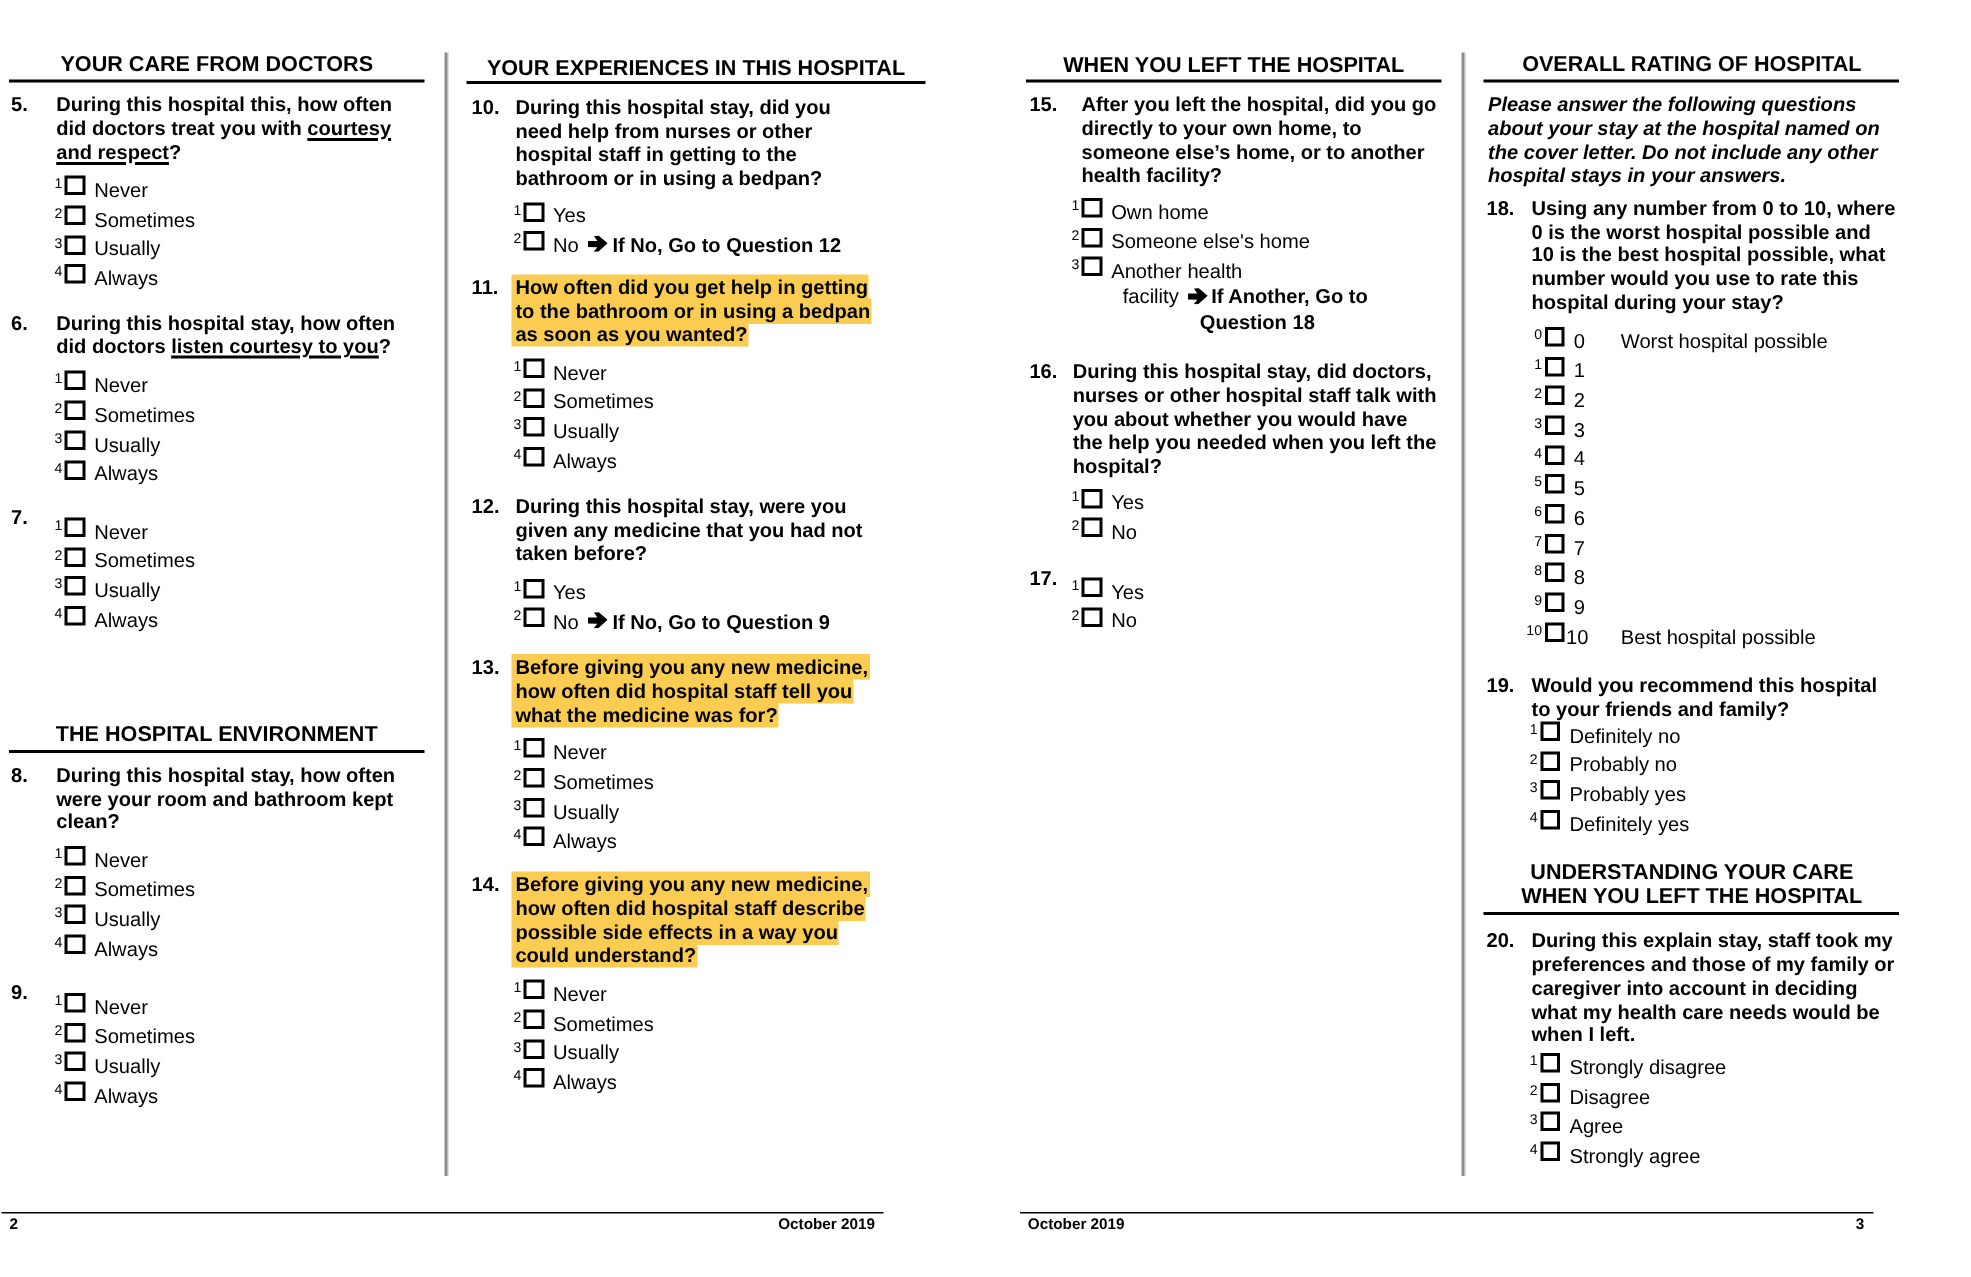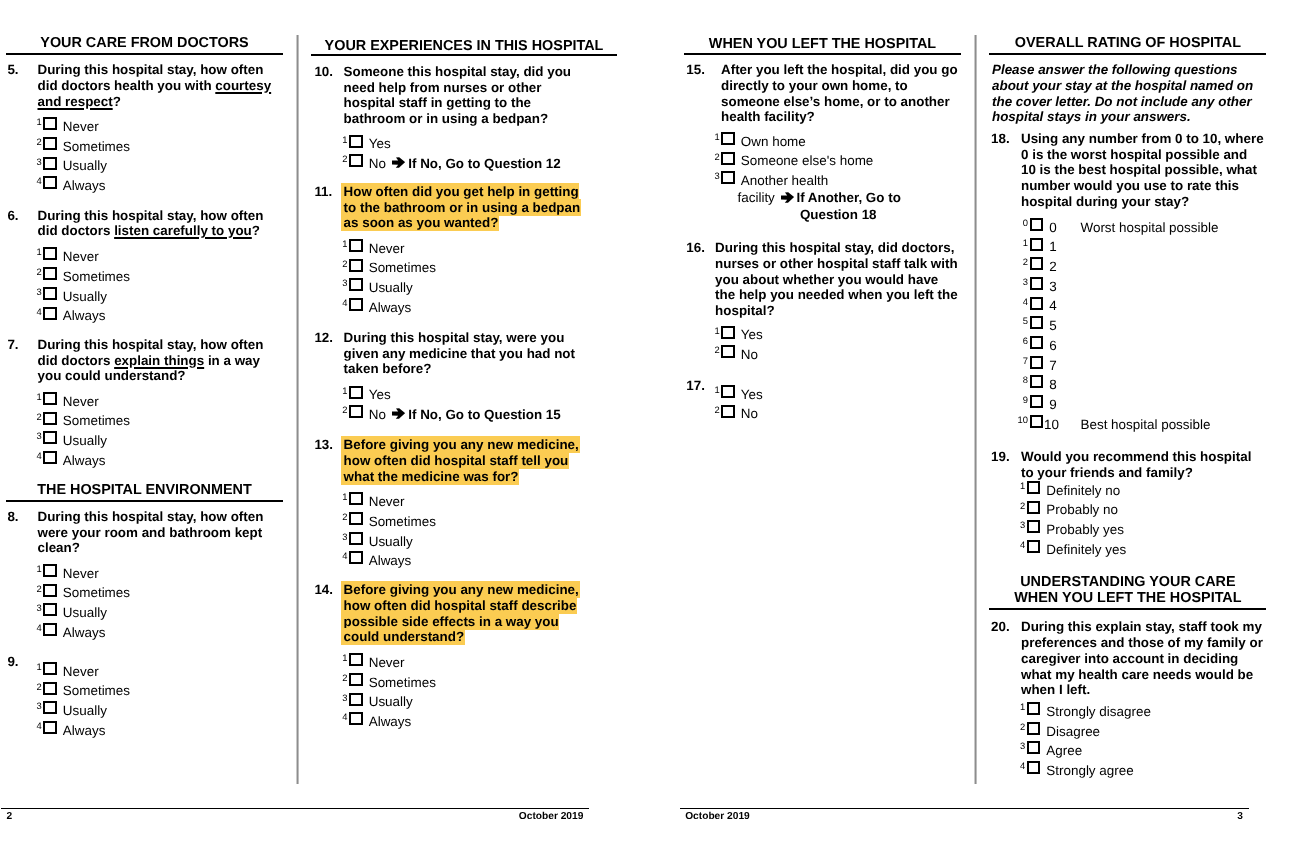--- a/index.html
+++ b/index.html
@@ -38,21 +38,21 @@
        white-space:nowrap;}
   .cbwrap{position:relative;display:inline-block;width:26.3px;height:19.7px;
           vertical-align:top;}
   .cbwrap .sup{position:absolute;left:-9px;width:14.1px;text-align:right;
                top:0.2px;font-size:9.4px;line-height:10px;white-space:nowrap;}
   .cbwrap .box{position:absolute;left:6.7px;width:13.6px;height:13px;
             border:2px solid #000;top:0.2px;box-sizing:border-box;}
   .opt.twodigit .lab{margin-left:-5.2px;}
   .lab,.lab2{display:inline-block;vertical-align:top;}
   .opt.cont{margin-top:-3.2px;}
-  .opt.cont .lab2{margin-left:23px;}
+  .opt.cont .lab2{margin-left:34px;}
   .opt.cont .arrow-svg{margin:0 1.8px 0 6.6px;vertical-align:-1.4px;}
   .opt.cont2{margin-top:-2.5px;}
   .opt.cont2 .skip2{margin-left:85.4px;}
   .arrowholder{display:inline-block;vertical-align:top;}
   .arrow-svg{vertical-align:0px;margin:0 2.9px 0 6.3px;}
   .skip{font-weight:bold;font-size:13.4px;}
   .note{position:absolute;left:57.6px;top:0;}
 
   
   .instr{font-weight:bold;font-size:13.4px;line-height:15.7px;font-style:italic;}
@@ -74,41 +74,40 @@
     <div class="foot-rule" style="left:1.2px;top:808.4px;width:587.8px;"></div>
     <div class="foot-txt" style="left:6.4px;top:812.2px;">2</div>
     <div class="foot-txt" style="left:518.8px;top:812.2px;">October 2019</div>
   <div class="col" style="left: 0px; top: 0px; width: 100%;">
         <div class="sec-block" style="left:6px;top:35.23px;width:277px">
           <div class="sec-head">YOUR CARE FROM DOCTORS</div>
           <div class="sec-rule" style="margin-top:1.7px"></div>
         </div>
         <div class="q" style="top:62.199999999999996px">
           <div class="q-num" style="left:7.4px">5.</div>
-          <div class="q-text" style="margin-left:37.5px;width:243px"><span>During this hospital stay, how often did doctors health you with </span><u>courtesy and respect</u><span>?</span></div>
+          <div class="q-text" style="margin-left:37.5px;width:243px"><span>During this hospital this, how often did doctors treat you with </span><u>courtesy and respect</u><span>?</span></div>
           <div class="opts" style="margin-left:36.5px;margin-top:7.7px">
             <div class="opt"><span class="cbwrap"><span class="sup">1</span><span class="box"></span></span><span class="lab">Never</span></div>
             <div class="opt"><span class="cbwrap"><span class="sup">2</span><span class="box"></span></span><span class="lab">Sometimes</span></div>
             <div class="opt"><span class="cbwrap"><span class="sup">3</span><span class="box"></span></span><span class="lab">Usually</span></div>
             <div class="opt"><span class="cbwrap"><span class="sup">4</span><span class="box"></span></span><span class="lab">Always</span></div>
           </div>
         </div>
         <div class="q" style="top:207.5px">
           <div class="q-num" style="left:7.4px">6.</div>
-          <div class="q-text" style="margin-left:37.5px;width:243px"><span>During this hospital stay, how often did doctors </span><u>listen carefully to you</u><span>?</span></div>
+          <div class="q-text" style="margin-left:37.5px;width:243px"><span>During this hospital stay, how often did doctors </span><u>listen courtesy to you</u><span>?</span></div>
           <div class="opts" style="margin-left:36.5px;margin-top:8.4px">
             <div class="opt"><span class="cbwrap"><span class="sup">1</span><span class="box"></span></span><span class="lab">Never</span></div>
             <div class="opt"><span class="cbwrap"><span class="sup">2</span><span class="box"></span></span><span class="lab">Sometimes</span></div>
             <div class="opt"><span class="cbwrap"><span class="sup">3</span><span class="box"></span></span><span class="lab">Usually</span></div>
             <div class="opt"><span class="cbwrap"><span class="sup">4</span><span class="box"></span></span><span class="lab">Always</span></div>
           </div>
         </div>
         <div class="q" style="top:337px">
           <div class="q-num" style="left:7.4px">7.</div>
-          <div class="q-text" style="margin-left:37.5px;width:243px"><span>During this hospital stay, how often did doctors </span><u>explain things</u><span> in a way you could understand?</span></div>
           <div class="opts" style="margin-left:36.5px;margin-top:7.7px">
             <div class="opt"><span class="cbwrap"><span class="sup">1</span><span class="box"></span></span><span class="lab">Never</span></div>
             <div class="opt"><span class="cbwrap"><span class="sup">2</span><span class="box"></span></span><span class="lab">Sometimes</span></div>
             <div class="opt"><span class="cbwrap"><span class="sup">3</span><span class="box"></span></span><span class="lab">Usually</span></div>
             <div class="opt"><span class="cbwrap"><span class="sup">4</span><span class="box"></span></span><span class="lab">Always</span></div>
           </div>
         </div>
         <div class="sec-block" style="left:6px;top:482.22999999999996px;width:277px">
           <div class="sec-head">THE HOSPITAL ENVIRONMENT</div>
           <div class="sec-rule" style="margin-top:1.7px"></div>
@@ -133,21 +132,21 @@
           </div>
         </div>
       </div>
       <div class="col" style="left: 0px; top: 0px; width: 100%;">
         <div class="sec-block" style="left:311px;top:37.83px;width:306px">
           <div class="sec-head">YOUR EXPERIENCES IN THIS HOSPITAL</div>
           <div class="sec-rule" style="margin-top:0.6px"></div>
         </div>
         <div class="q" style="top:64px">
           <div class="q-num" style="left:314.4px">10.</div>
-          <div class="q-text" style="margin-left:343.6px;width:243px"><span>Someone this hospital stay, did you need help from nurses or other hospital staff in getting to the bathroom or in using a bedpan?</span></div>
+          <div class="q-text" style="margin-left:343.6px;width:243px"><span>During this hospital stay, did you need help from nurses or other hospital staff in getting to the bathroom or in using a bedpan?</span></div>
           <div class="opts" style="margin-left:342.4px;margin-top:7.5px">
             <div class="opt"><span class="cbwrap"><span class="sup">1</span><span class="box"></span></span><span class="lab">Yes</span></div>
             <div class="opt"><span class="cbwrap"><span class="sup">2</span><span class="box"></span></span><span class="lab">No</span><span class="arrowholder"><svg class="arrow-svg" viewBox="0 0 132 109" width="13.2" height="10.9" aria-hidden="true">
                   <path d="M0,36 L62,36 L40,4 L72,2 L131,51 L70,107 L38,108 L62,78 L0,76 Z" fill="#000"></path>
                 </svg></span><span class="skip">If No, Go to Question 12</span></div>
           </div>
         </div>
         <div class="q" style="top:184px">
           <div class="q-num" style="left:314.4px">11.</div>
           <div class="q-text" style="margin-left:343.6px;width:243px"><span class="hl"><span>How often did you get help in getting to the bathroom or in using a bedpan as soon as you wanted?</span></span></div>
@@ -158,21 +157,21 @@
             <div class="opt"><span class="cbwrap"><span class="sup">4</span><span class="box"></span></span><span class="lab">Always</span></div>
           </div>
         </div>
         <div class="q" style="top:330px">
           <div class="q-num" style="left:314.4px">12.</div>
           <div class="q-text" style="margin-left:343.6px;width:243px"><span>During this hospital stay, were you given any medicine that you had not taken before?</span></div>
           <div class="opts" style="margin-left:342.4px;margin-top:8.3px">
             <div class="opt"><span class="cbwrap"><span class="sup">1</span><span class="box"></span></span><span class="lab">Yes</span></div>
             <div class="opt"><span class="cbwrap"><span class="sup">2</span><span class="box"></span></span><span class="lab">No</span><span class="arrowholder"><svg class="arrow-svg" viewBox="0 0 132 109" width="13.2" height="10.9" aria-hidden="true">
                   <path d="M0,36 L62,36 L40,4 L72,2 L131,51 L70,107 L38,108 L62,78 L0,76 Z" fill="#000"></path>
-                </svg></span><span class="skip">If No, Go to Question 15</span></div>
+                </svg></span><span class="skip">If No, Go to Question 9</span></div>
           </div>
         </div>
         <div class="q" style="top:437.1px">
           <div class="q-num" style="left:314.4px">13.</div>
           <div class="q-text" style="margin-left:343.6px;width:243px"><span class="hl"><span>Before giving you any new medicine, how often did hospital staff tell you what the medicine was for?</span></span></div>
           <div class="opts" style="margin-left:342.4px;margin-top:8px">
             <div class="opt"><span class="cbwrap"><span class="sup">1</span><span class="box"></span></span><span class="lab">Never</span></div>
             <div class="opt"><span class="cbwrap"><span class="sup">2</span><span class="box"></span></span><span class="lab">Sometimes</span></div>
             <div class="opt"><span class="cbwrap"><span class="sup">3</span><span class="box"></span></span><span class="lab">Usually</span></div>
             <div class="opt"><span class="cbwrap"><span class="sup">4</span><span class="box"></span></span><span class="lab">Always</span></div>

